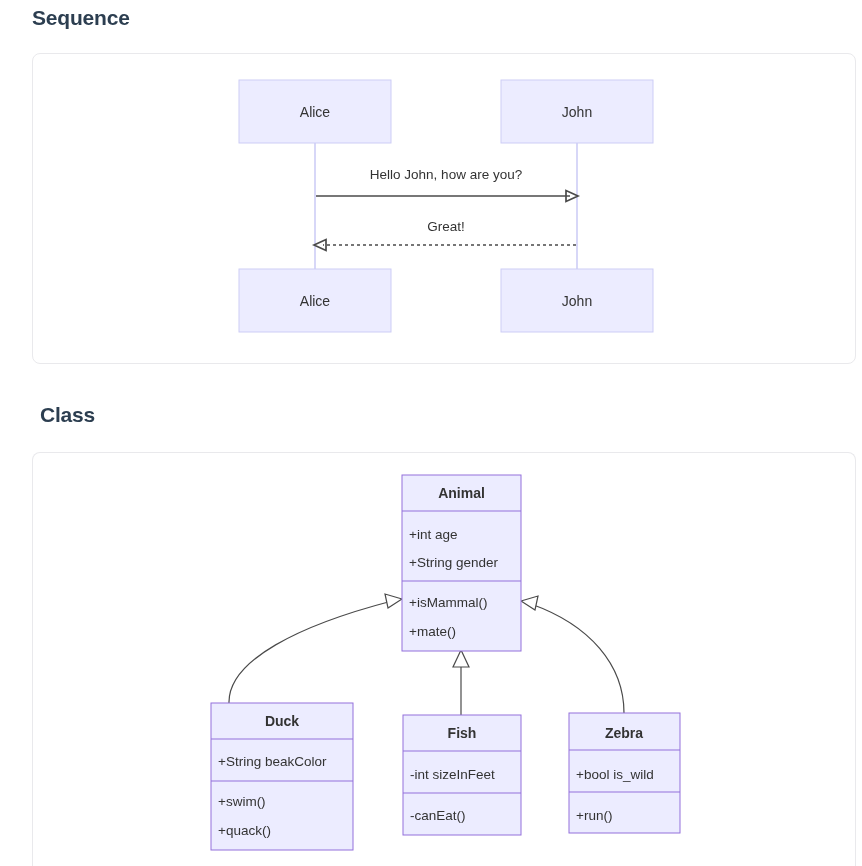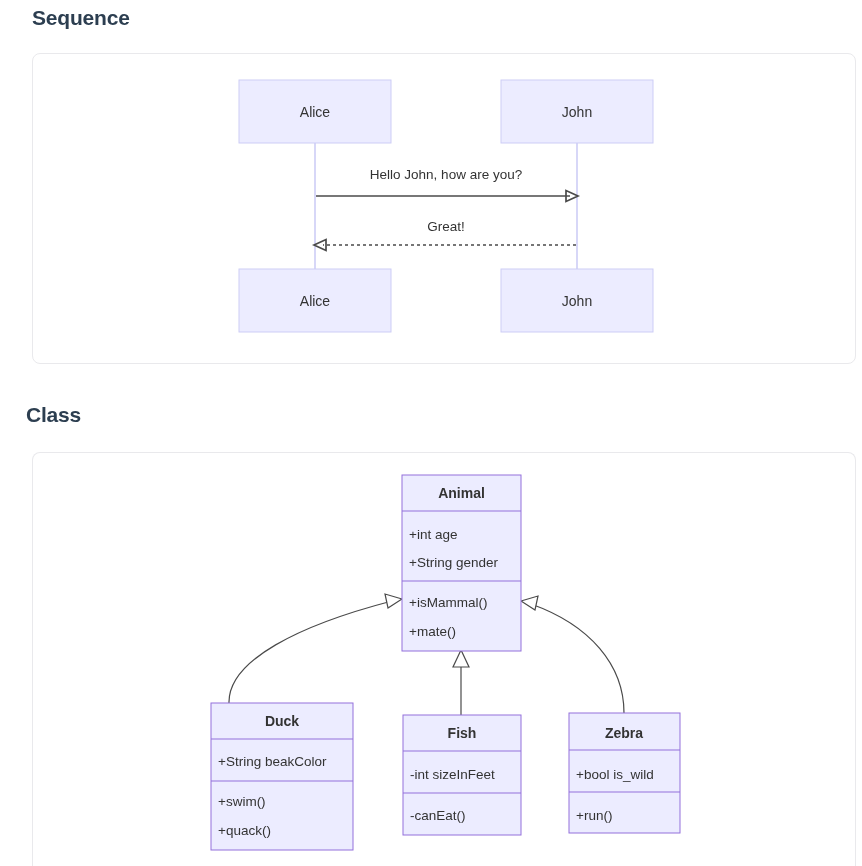--- a/index.html
+++ b/index.html
@@ -22,21 +22,21 @@
   }
   .section-title {
     font-size: 21px;
     font-weight: bold;
     color: #2c3e50;
     letter-spacing: -0.2px;
     margin: 0;
     padding: 0;
   }
   #title-sequence { position: absolute; left: 32px; top: 6px; }
-  #title-class    { position: absolute; left: 26px; top: 403px; }
+  #title-class    { position: absolute; left: 40px; top: 403px; }
 
   .card {
     position: absolute;
     background: #ffffff;
     border: 1px solid #e9e9ec;
     border-radius: 8px;
     box-sizing: border-box;
   }
   #card-sequence { left: 32px; top: 53px; width: 824px; height: 311px; }
   #card-class    { left: 32px; top: 452px; width: 824px; height: 414px; border-bottom: none;

